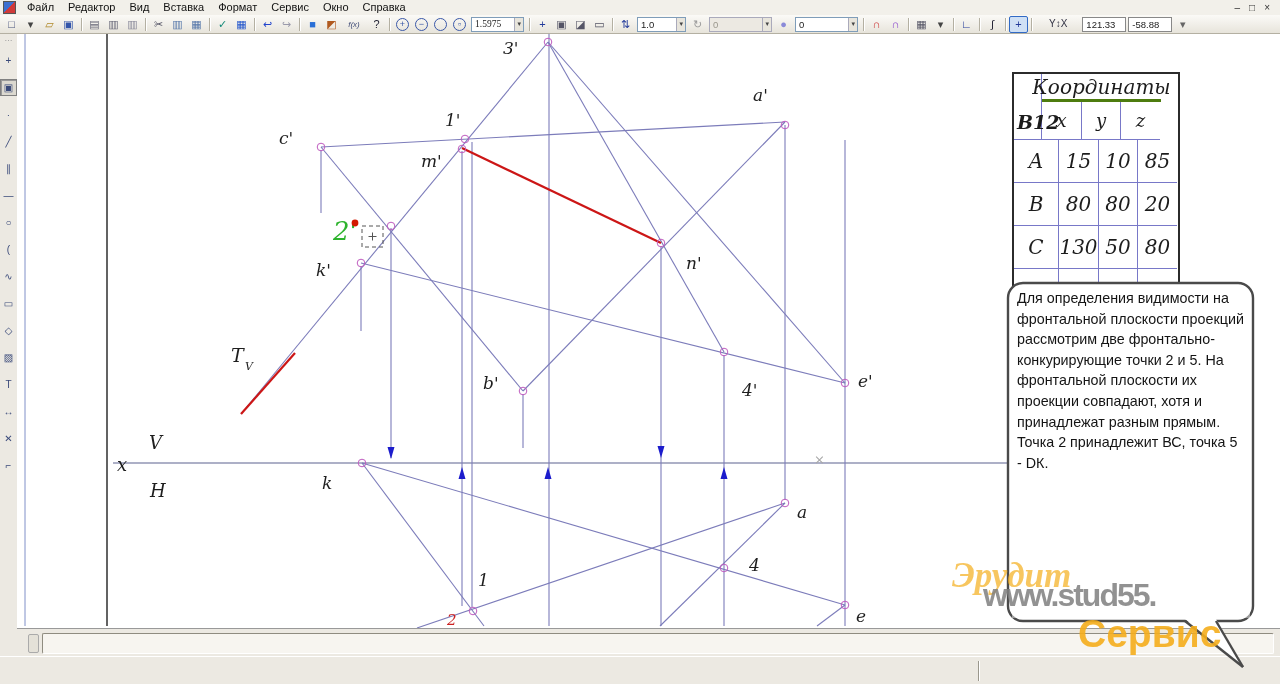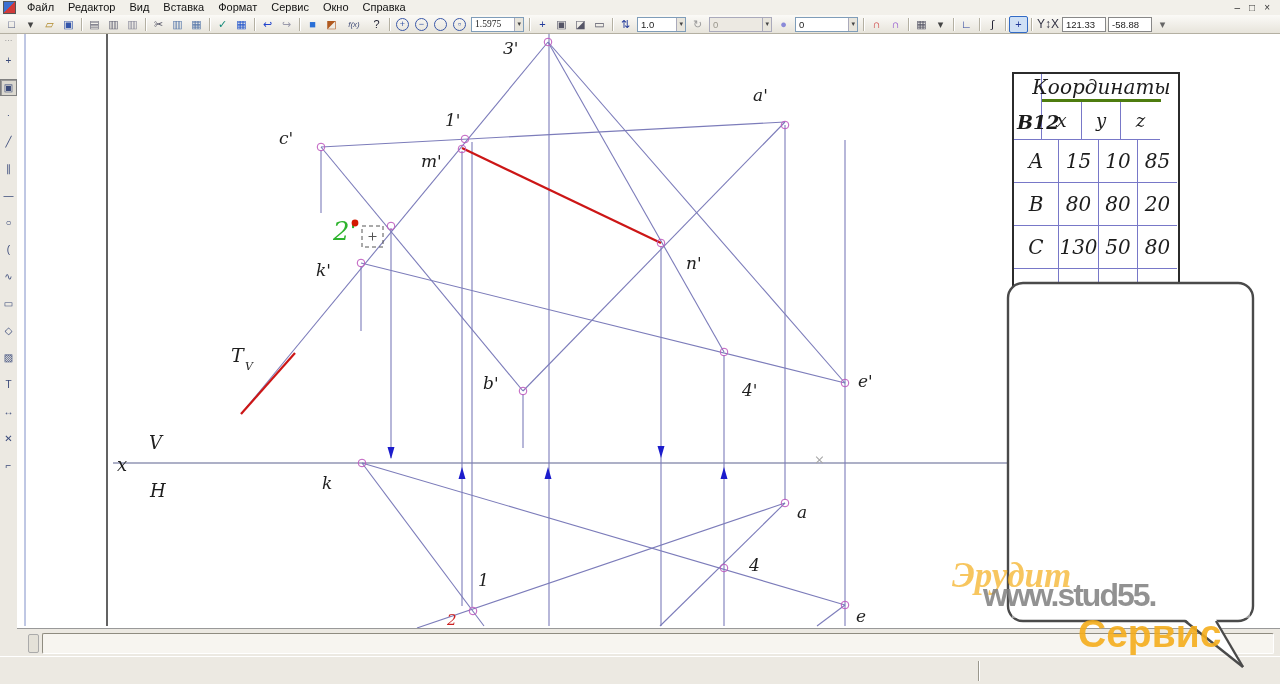--- a/index.html
+++ b/index.html
@@ -23,21 +23,21 @@
   .mag{width:11px;height:11px;border:1px solid #3a58a8;border-radius:50%;font-size:9px;line-height:9px;
        display:inline-flex;align-items:center;justify-content:center;color:#3a58a8;}
   .sep{width:1px;height:13px;background:#b4b0a2;margin:0 3px;box-shadow:1px 0 0 #fff;}
   .combo{height:13px;background:#fff;border:1px solid #7f9db9;display:inline-flex;align-items:center;
          justify-content:space-between;font-size:9.5px;color:#222;padding-left:3px;margin:0 2px;}
   .combo .da{font-size:7px;color:#444;border-left:1px solid #aab;padding:0 2px;background:#e8e5dc;height:100%;
              display:inline-flex;align-items:center;}
   .combo.dis{background:#ece9e2;color:#9a978c;border-color:#aab;}
   .field{height:13px;background:#fff;border:1px solid #888;display:inline-flex;align-items:center;
          font-size:9.5px;color:#222;padding:0 3px;margin:9px 1px;}
-  .tlabel{font-size:12px;color:#334;margin:0 2px;line-height:8px;}
+  .tlabel{font-size:10px;color:#334;margin:0 14px;line-height:8px;}
   
   .leftbar{position:absolute;top:33px;left:0;width:17px;height:595px;background:#ece9e2;z-index:40;
            display:flex;flex-direction:column;align-items:center;padding-top:4px;}
   .grip{color:#999;font-size:8px;line-height:8px;margin-bottom:2px;}
   .ltool{width:15px;height:15px;margin:5px 0;display:flex;align-items:center;justify-content:center;
          font-size:10px;color:#3a4a7a;border:1px solid transparent;}
   .ltool.pressed{border:1px solid #808080;background:#dcd9d0;box-shadow:inset 1px 1px 0 #999;}
   
   .canvas{position:absolute;left:17px;top:33px;width:1263px;height:595px;background:#fff;overflow:hidden;z-index:1;}
   .canvas svg{position:absolute;left:-17px;top:-33px;}
@@ -202,20 +202,21 @@
   </div>
 </div>
 
 <svg class="bubble-svg" width="260" height="405">
   <rect x="8" y="8" width="245" height="338" rx="15" ry="15" fill="#ffffff" stroke="#4a4a4a" stroke-width="2.4"></rect>
   <polygon points="185,344 216,344 243,392" fill="#ffffff"></polygon>
   <line x1="185" y1="346" x2="243" y2="392" stroke="#4a4a4a" stroke-width="2.4"></line>
   <line x1="216" y1="346" x2="243" y2="392" stroke="#4a4a4a" stroke-width="2.4"></line>
 </svg>
 <div class="bubble-text">
+  <p>Для определения видимости на фронтальной плоскости проекций рассмотрим две фронтально-конкурирующие точки 2 и 5. На фронтальной плоскости их проекции совпадают, хотя и принадлежат разным прямым. Точка 2 принадлежит ВС, точка 5 - DК.</p>
 </div>
 <div class="fade"></div>
 
 <div class="wm wm1">Эрудит</div>
 <div class="wm wm2">www.stud55.</div>
 <div class="wm wm3">Сервис</div>
 
 <div class="menubar">
   <span class="appicon"></span>
   <span class="menu-item">Файл</span>

